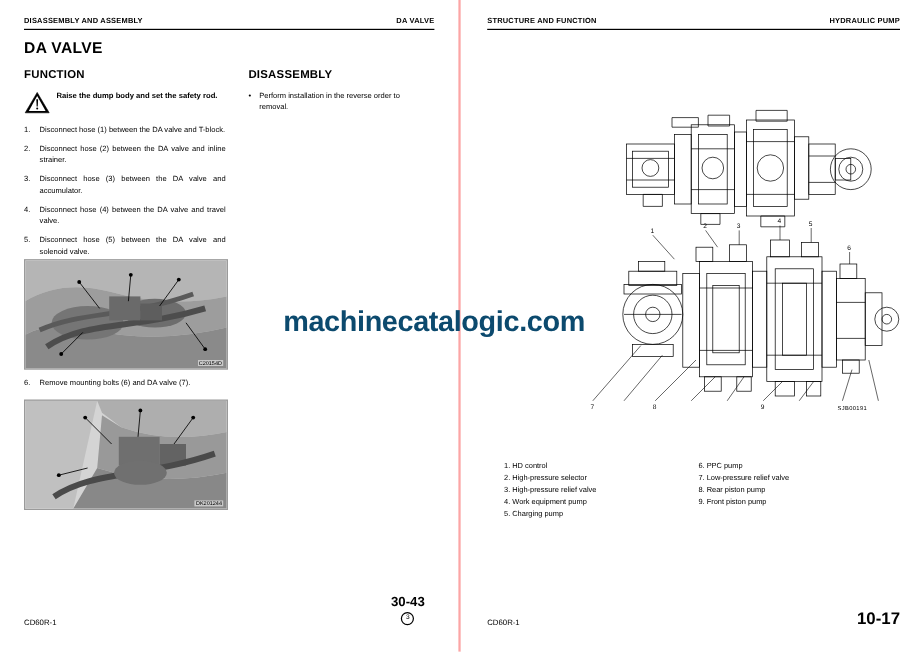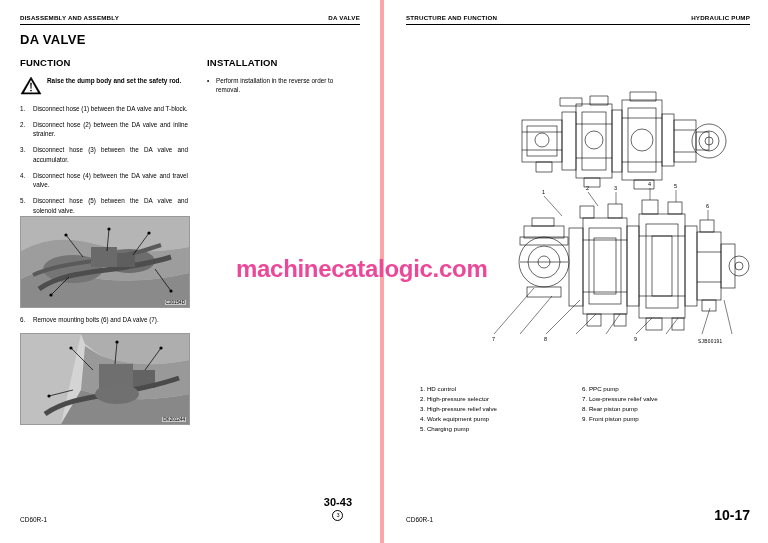--- a/index.html
+++ b/index.html
@@ -18,21 +18,21 @@
   .page {
     position: absolute;
     top: 0;
     height: 543px;
     background: #fff;
     box-sizing: border-box;
   }
   .page-left {
     left: 0;
     width: 384px;
-    border-right: 4px solid #fca5a5;
+    border-right: 2px solid #fca5a5;
   }
   .page-right {
     left: 384px;
     width: 384px;
   }
   .hdr {
     position: absolute;
     top: 14px;
     left: 20px;
     right: 20px;
@@ -194,21 +194,21 @@
     bottom: 20px;
     font-size: 6.5px;
   }
 
   .watermark {
     position: absolute;
     left: 236px;
     top: 255px;
     font-size: 24px;
     font-weight: bold;
-    color: #ec4899;
+    color: #0c4a6e;
     letter-spacing: -0.3px;
     white-space: nowrap;
     z-index: 40;
     font-family: "Liberation Sans", sans-serif;
   }
 
   .drawing {
     position: absolute;
     left: 0;
     top: 0;
@@ -245,21 +245,21 @@
 <div class="page page-left">
 
   <div class="hdr">
     <span class="hdr-left">DISASSEMBLY AND ASSEMBLY</span>
     <span class="hdr-right">DA VALVE</span>
   </div>
 
   <div class="title-main">DA VALVE</div>
 
   <div class="sec-title removal-title">FUNCTION</div>
-  <div class="sec-title install-title">INSTALLATION</div>
+  <div class="sec-title install-title">DISASSEMBLY</div>
 
   <div class="warn-box">
     <svg class="warn-icon" viewBox="0 0 44 38">
       <polygon points="22,2 42,36 2,36" fill="#000" stroke="#000" stroke-width="1"></polygon>
       <polygon points="22,8 36,33 8,33" fill="#fff"></polygon>
       <path d="M20.5 13.5 h3 l-0.6 12 h-1.8 z" fill="#000"></path>
       <circle cx="22" cy="29" r="1.7" fill="#000"></circle>
     </svg>
     <div class="warn-text">Raise the dump body and set the safety rod.</div>
   </div>

